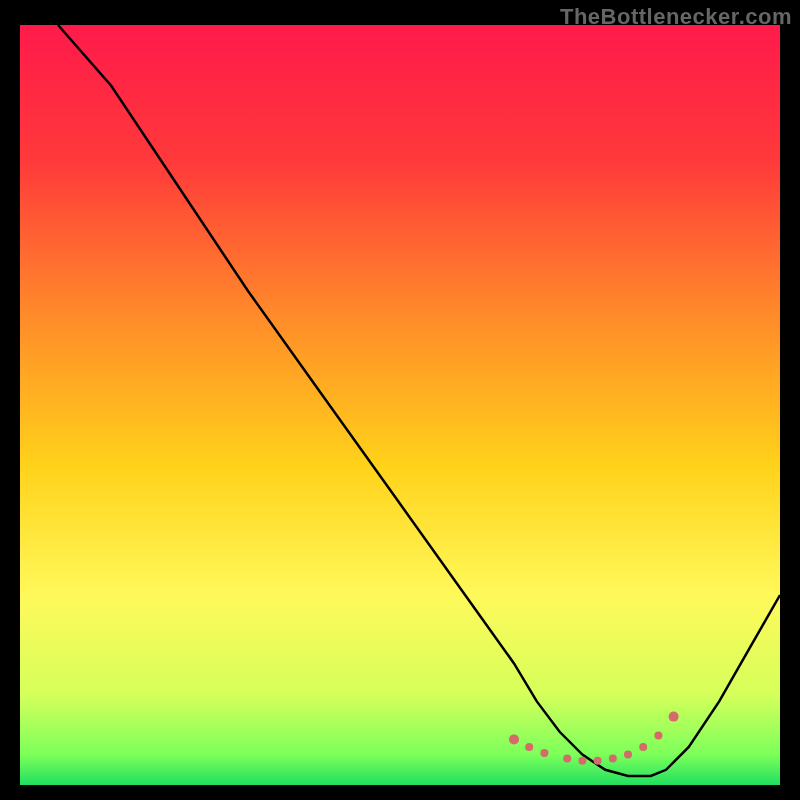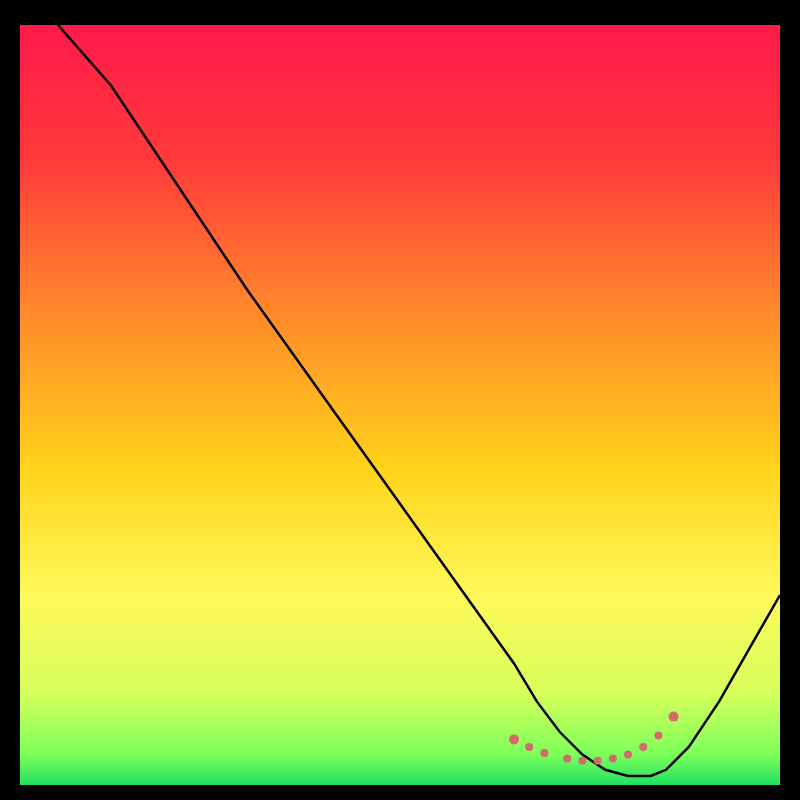--- a/index.html
+++ b/index.html
@@ -37,20 +37,21 @@
   svg.plot {
     width: 760px;
     height: 760px;
     display: block;
   }
 </style>
 </head>
 <body>
 
 <div class="wrap">
+  <div class="watermark">TheBottlenecker.com</div>
 
   <div class="plot-outer">
     <svg class="plot" viewBox="0 0 760 760">
       <defs>
         <linearGradient id="bgGrad" x1="0" y1="0" x2="0" y2="1">
 
         <stop offset="0%" stop-color="#ff1a4b"></stop>
             <stop offset="18%" stop-color="#ff3a3a"></stop>
             <stop offset="38%" stop-color="#ff8a2a"></stop>
             <stop offset="57.99999999999999%" stop-color="#ffd21a"></stop>

